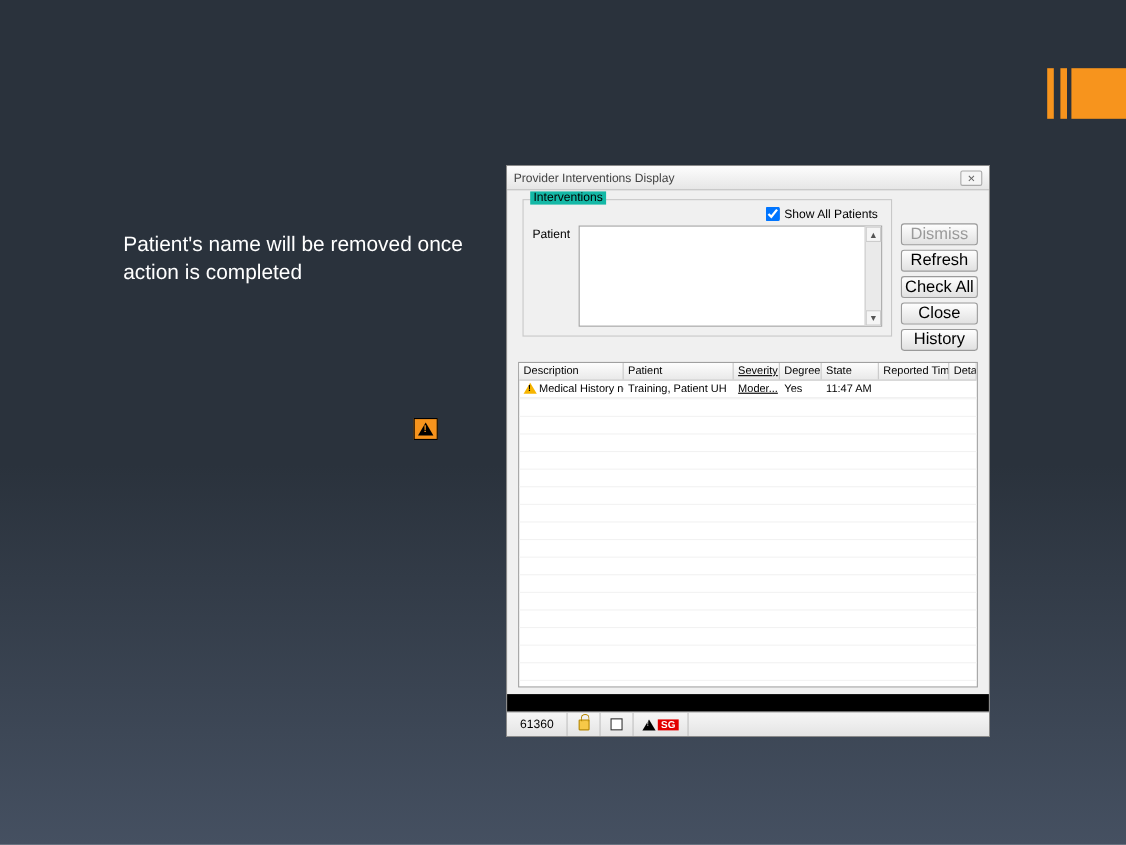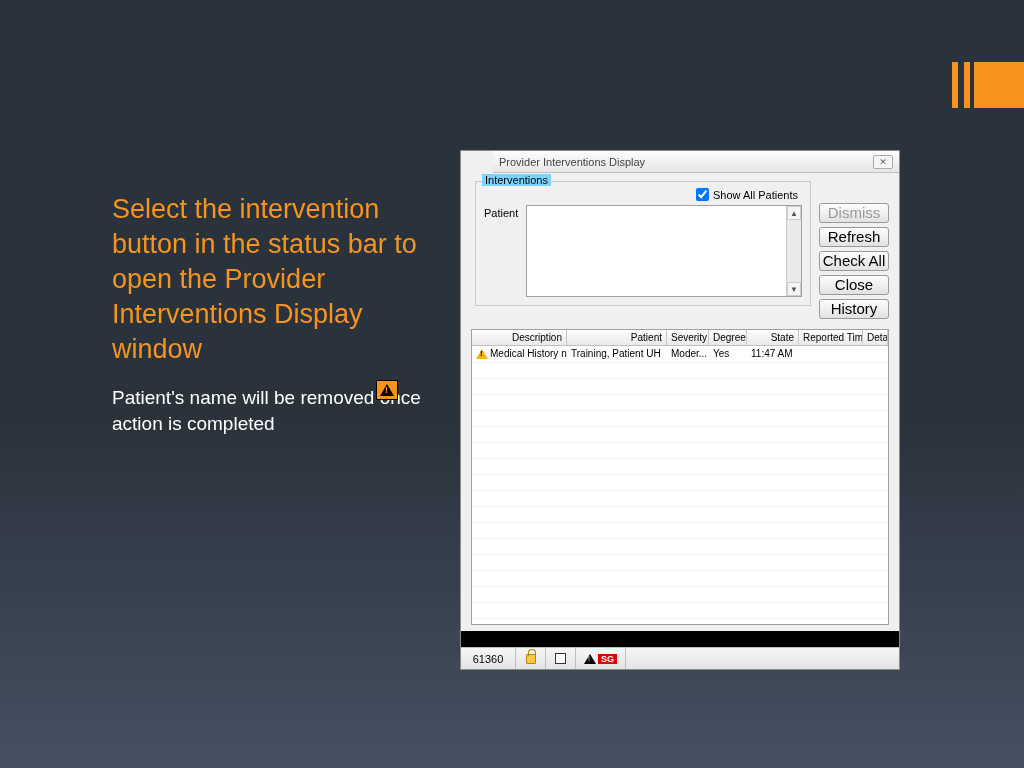--- a/index.html
+++ b/index.html
@@ -43,35 +43,34 @@
     background: #f0f0f0; border: 1px solid #8a8a8a;
     font-size: 11px; color: #000;
     display: flex; flex-direction: column;
   }
   .titlebar {
     height: 22px; padding: 0 6px;
     display: flex; align-items: center; justify-content: space-between;
     background: linear-gradient(to bottom, #fdfdfd, #e6e6e6);
     border-bottom: 1px solid #c0c0c0;
     color: #444;
-    margin-left: 32px;
   }
   .titlebar .close {
     width: 20px; height: 14px; border: 1px solid #aaa; border-radius: 2px;
     background: #f5f5f5; font-size: 9px; text-align: center; line-height: 12px; color: #666;
   }
   .upper {
     padding: 8px 10px 10px 14px;
     display: flex; gap: 8px;
   }
   .upper-left { flex: 1; }
   .fieldset {
     border: 1px solid #c8c8c8; padding: 6px 8px 8px 8px; position: relative;
   }
-  .fieldset-legend { position: absolute; top: -8px; left: 6px; background: #7dd3fc; padding: 0 3px; font-size: 11px; }
+  .fieldset-legend { position: absolute; top: -8px; left: 6px; background: #14b8a6; padding: 0 3px; font-size: 11px; }
   .show-all { display: flex; align-items: center; justify-content: flex-end; gap: 4px; margin-bottom: 4px; margin-right: 4px; }
   .show-all input { }
   .patient-row { display: flex; align-items: flex-start; gap: 8px; }
   .patient-label { padding-top: 2px; }
   .listbox {
     flex: 1; height: 92px; background: #fff; border: 1px solid #a0a0a0;
     position: relative;
   }
   .listbox .sb { position: absolute; right: 0; top: 0; bottom: 0; width: 15px; background: #eaeaea; border-left: 1px solid #ccc; }
   .sb .arrow { height: 14px; text-align: center; font-size: 8px; line-height: 14px; color: #555; background: #f5f5f5; border: 1px solid #ccc; }
@@ -81,25 +80,25 @@
   .btn-col { width: 70px; display: flex; flex-direction: column; gap: 4px; padding-top: 22px; }
   .winbtn {
     height: 20px; border: 1px solid #9a9a9a; border-radius: 3px;
     background: linear-gradient(to bottom, #fefefe, #e1e1e1);
     font-size: 15px; text-align: center; line-height: 18px; cursor: default;
   }
   .winbtn.disabled { color: #9a9a9a; }
 
   
   .grid-wrap { flex: 1; margin: 0 10px 6px 10px; border: 1px solid #a0a0a0; background: #fff; display: flex; flex-direction: column; overflow: hidden; }
-  .grid-head { display: flex; background: linear-gradient(to bottom,#fdfdfd,#e9e9e9); border-bottom: 1px solid #c0c0c0; text-align: right; }
+  .grid-head { display: flex; background: linear-gradient(to bottom,#fdfdfd,#e9e9e9); border-bottom: 1px solid #c0c0c0; }
   .gh { border-right: 1px solid #c8c8c8; padding: 2px 4px; font-size: 10px; white-space: nowrap; overflow: hidden; }
   .c-desc { width: 95px; }
   .c-pat  { width: 100px; }
-  .c-sev  { width: 42px; }
+  .c-sev  { width: 42px; text-decoration: underline; }
   .c-deg  { width: 38px; }
   .c-state{ width: 52px; }
   .c-time { width: 64px; }
   .c-det  { flex: 1; }
   .grid-body { flex: 1; position: relative; }
   .grid-row { display: flex; border-bottom: 1px solid #f0f0f0; }
   .gc { padding: 2px 4px; font-size: 10px; white-space: nowrap; overflow: hidden; }
   .row-icon { display: inline-block; width: 12px; height: 11px; margin-right: 2px; vertical-align: middle; position: relative; }
   .row-icon::before {
     content: ""; position: absolute; left: 0; top: 0;
@@ -130,21 +129,20 @@
 </head>
 <body>
 
 <div class="deco">
   <div class="bar1"></div>
   <div class="bar2"></div>
   <div class="block"></div>
 </div>
 
 <div class="textcol">
-  <div class="heading">Select the intervention button in the status bar to open the Provider Interventions Display window</div>
   <div class="sub">Patient's name will be removed once action is completed</div>
 </div>
 
 <div class="warn-inline">
   <span class="warn-tri"></span>
 </div>
 
 <div class="dialog">
   <div class="titlebar">
     <span>Provider Interventions Display</span>

